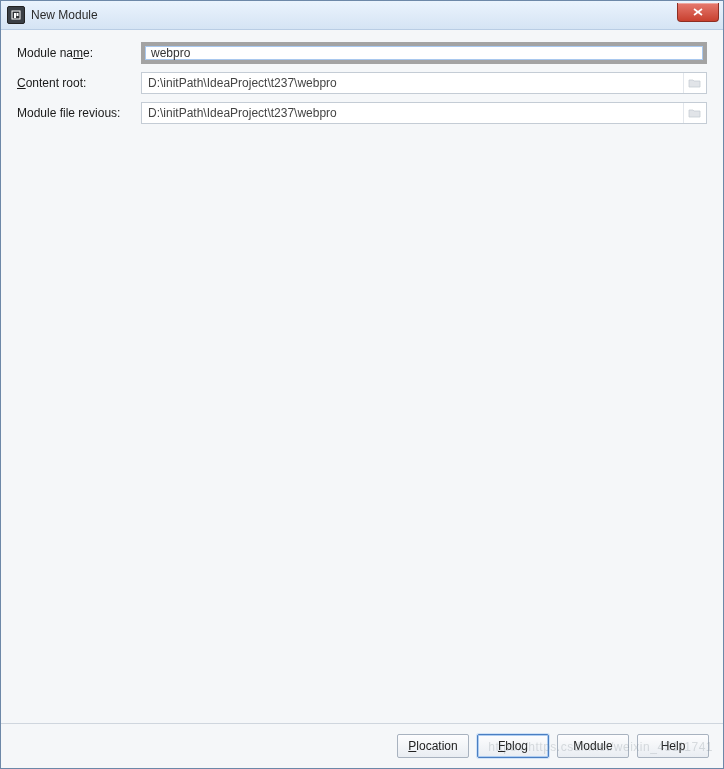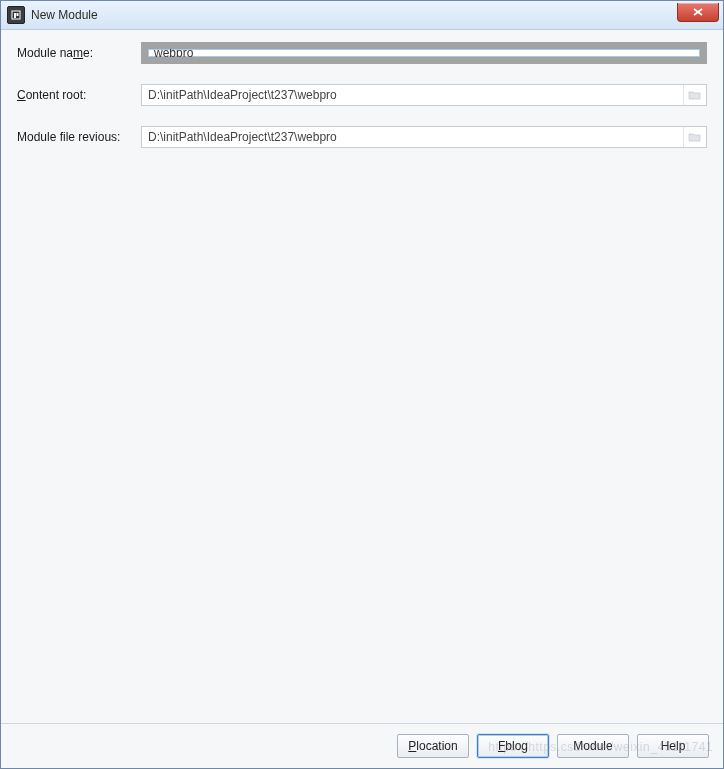--- a/index.html
+++ b/index.html
@@ -73,21 +73,21 @@
     flex: 1;
     padding: 12px 16px 0 16px;
     background: #f5f7f9;
     border-top: 0;
     display: flex;
     flex-direction: column;
   }
   .form-row {
     display: flex;
     align-items: center;
-    margin-bottom: 20px;
+    margin-bottom: 8px;
   }
   .form-label {
     width: 124px;
     color: #1a1a1a;
     font-size: 12px;
     white-space: nowrap;
   }
   .form-label .ul { text-decoration: underline; }
   .input-wrap {
     flex: 1;
@@ -99,21 +99,21 @@
     height: 22px;
     box-sizing: border-box;
     border: 1px solid #a8b4c2;
     background: #fff;
     padding: 0 6px;
     font-size: 12px;
     color: #333;
     outline: none;
   }
   .text-input.focused {
-    border: 7px solid #a3a3a3;
+    border: 4px solid #a3a3a3;
     box-shadow: inset 0 0 0 1px #a9c8ee;
   }
   .path-box {
     flex: 1;
     display: flex;
     align-items: stretch;
     border: 1px solid #c4ccd5;
     background: #fff;
     height: 22px;
     box-sizing: border-box;

